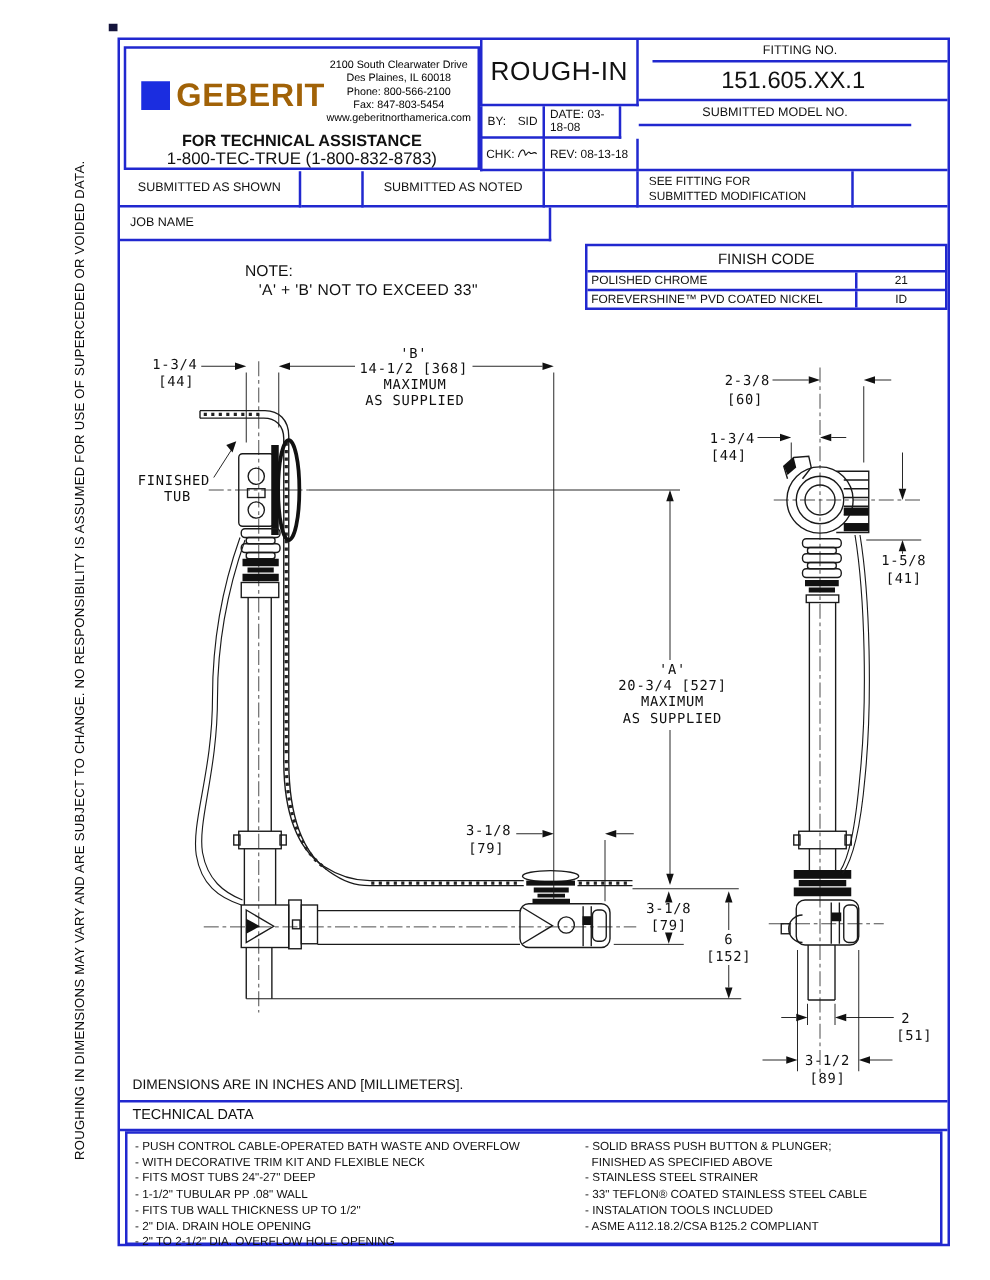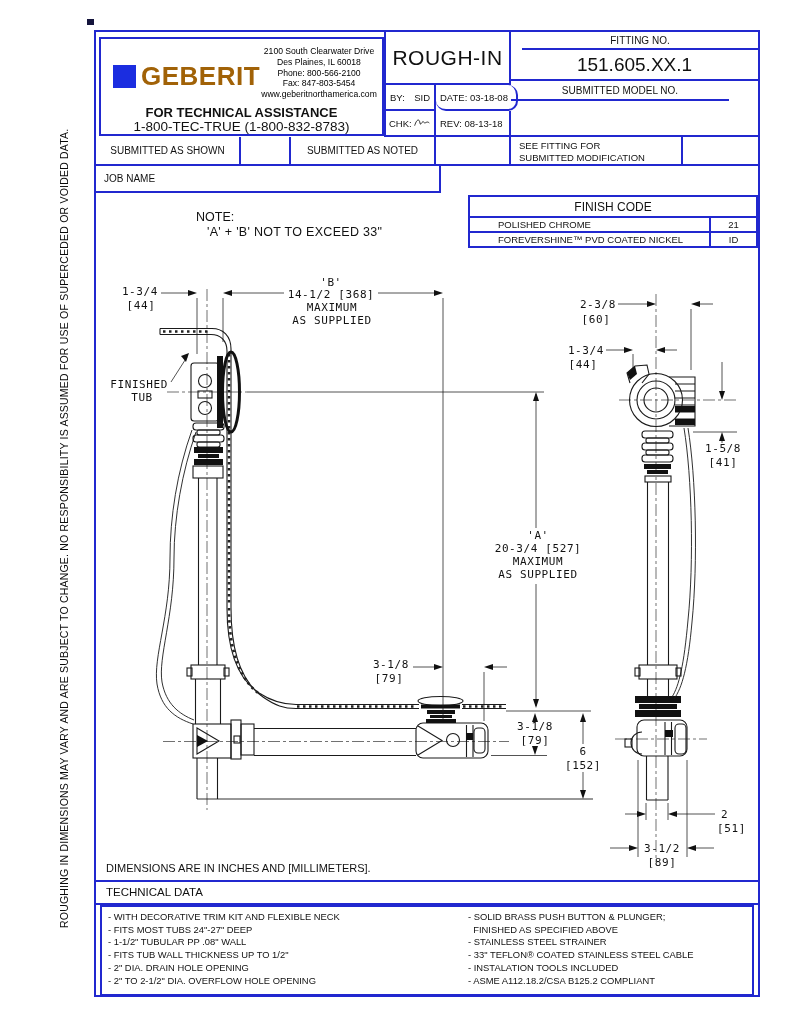--- a/index.html
+++ b/index.html
@@ -14,21 +14,21 @@
   .logo-box { left:3px; top:5px; width:285px; height:99px; border:2px solid #2128cf; }
   .logo-row { position:absolute; left:12px; top:22px; display:flex; align-items:center; }
   .logo-square { width:23px; height:23px; background:#1b2de0; margin-right:5px; }
   .logo-word { font-size:26px; font-weight:bold; letter-spacing:0.5px; color:#a16207; }
   .addr { position:absolute; left:152px; top:7px; width:132px; text-align:center; font-size:8.6px; line-height:10.8px; color:#000; }
   .assist1 { position:absolute; left:0; top:66px; width:100%; text-align:center; font-size:13px; font-weight:bold; }
   .assist2 { position:absolute; left:0; top:80px; width:100%; text-align:center; font-size:13.5px; }
 
   .roughin { left:288px; top:0; width:127px; height:53px; border-left-width:2px; border-right-width:2px; border-bottom-width:2px; display:flex; align-items:center; justify-content:center; font-size:21px; letter-spacing:0.5px; }
   .by-cell { left:288px; top:53px; width:52px; height:26px; border-left-width:2px; border-right-width:2px; border-bottom-width:2px; font-size:9.5px; display:flex; align-items:center; justify-content:space-between; padding:0 4px; }
-  .date-cell { left:340px; top:53px; width:82px; height:26px; border-right-width:2px; border-bottom-width:2px; font-size:9.5px; display:flex; align-items:center; padding-left:4px;border-radius:10px; }
+  .date-cell { left:340px; top:53px; width:61px; height:26px; border-right-width:2px; border-bottom-width:2px; font-size:9.5px; display:flex; align-items:center; padding-left:4px; }
   .chk-cell { left:288px; top:79px; width:52px; height:26px; border-left-width:2px; border-right-width:2px; border-bottom-width:2px; font-size:9.5px; display:flex; align-items:center; padding:0 3px; }
   .rev-cell { left:340px; top:79px; width:75px; height:26px; border-right-width:2px; border-bottom-width:2px; font-size:9.5px; display:flex; align-items:center; padding-left:4px; }
 
   .fit-label { left:415px; top:0; width:236px; height:18px; border-bottom-width:2px; display:flex; align-items:center; justify-content:center; font-size:10px;margin-left:11px; }
   .fit-value { left:415px; top:18px; width:247px; height:31px; border-bottom-width:2px; display:flex; align-items:center; justify-content:center; font-size:19px; }
   .model-label { left:415px; top:49px; width:218px; height:20px; border-bottom-width:2px; display:flex; align-items:center; justify-content:center; font-size:10px; }
   .model-value { left:415px; top:69px; width:247px; height:36px; border-bottom-width:2px; }
 
   .row-sub { top:105px; height:29px; }
   .sub1 { left:0; width:145px; border-right-width:2px; border-bottom-width:2px; display:flex; align-items:center; justify-content:center; font-size:10px; }
@@ -44,21 +44,21 @@
   .note-block { position:absolute; left:100px; top:178px; font-size:12.5px; line-height:15px; }
   .note-block .l2 { margin-left:11px; letter-spacing:0.3px; }
 
   .finish-table { position:absolute; left:372px; top:163px; width:290px; border:2px solid #2128cf; }
   .ft-row { display:flex; border-top:2px solid #2128cf; }
   .ft-row:first-child { border-top:none; }
   .ft-h { font-size:12px; height:19px; }
   .ft-d { font-size:9.5px; height:15px; }
   .ft-c1 { width:216px; border-right:2px solid #2128cf; display:flex; align-items:center; }
   .ft-h .ft-c1 { justify-content:center; }
-  .ft-d .ft-c1 { padding-left:3px;margin-left:25px; }
+  .ft-d .ft-c1 { padding-left:3px; }
   .ft-c2 { flex:1; display:flex; align-items:center; justify-content:center; }
 
   .units-note { position:absolute; left:10px; top:830px; font-size:11px; }
   .td-line1 { position:absolute; left:0; top:848px; width:662px; border-top:2px solid #2128cf; }
   .td-title { position:absolute; left:10px; top:854px; font-size:11.5px; }
   .td-line2 { position:absolute; left:0; top:871px; width:662px; border-top:2px solid #2128cf; }
   .tech-box { position:absolute; left:4px; top:873px; width:654px; height:91px; border:2px solid #2128cf; }
   .tech-col { position:absolute; top:4px; font-size:9.4px; line-height:12.7px; }
   .tech-left { left:6px; }
   .tech-right { left:366px; }
@@ -380,20 +380,21 @@
       <div class="ft-c2">ID</div>
     </div>
   </div>
 
   <div class="units-note">DIMENSIONS ARE IN INCHES AND [MILLIMETERS].</div>
   <div class="td-line1"></div>
   <div class="td-title">TECHNICAL DATA</div>
   <div class="td-line2"></div>
   <div class="tech-box">
     <div class="tech-col tech-left">
+      <div class="tech-line">- PUSH CONTROL CABLE-OPERATED BATH WASTE AND OVERFLOW</div>
       <div class="tech-line">- WITH DECORATIVE TRIM KIT AND FLEXIBLE NECK</div>
       <div class="tech-line">- FITS MOST TUBS 24"-27" DEEP</div>
       <div class="tech-line">- 1-1/2" TUBULAR PP .08" WALL</div>
       <div class="tech-line">- FITS TUB WALL THICKNESS UP TO 1/2"</div>
       <div class="tech-line">- 2" DIA. DRAIN HOLE OPENING</div>
       <div class="tech-line">- 2" TO 2-1/2" DIA. OVERFLOW HOLE OPENING</div>
     </div>
     <div class="tech-col tech-right">
       <div class="tech-line">- SOLID BRASS PUSH BUTTON &amp; PLUNGER;</div>
       <div class="tech-line">  FINISHED AS SPECIFIED ABOVE</div>

